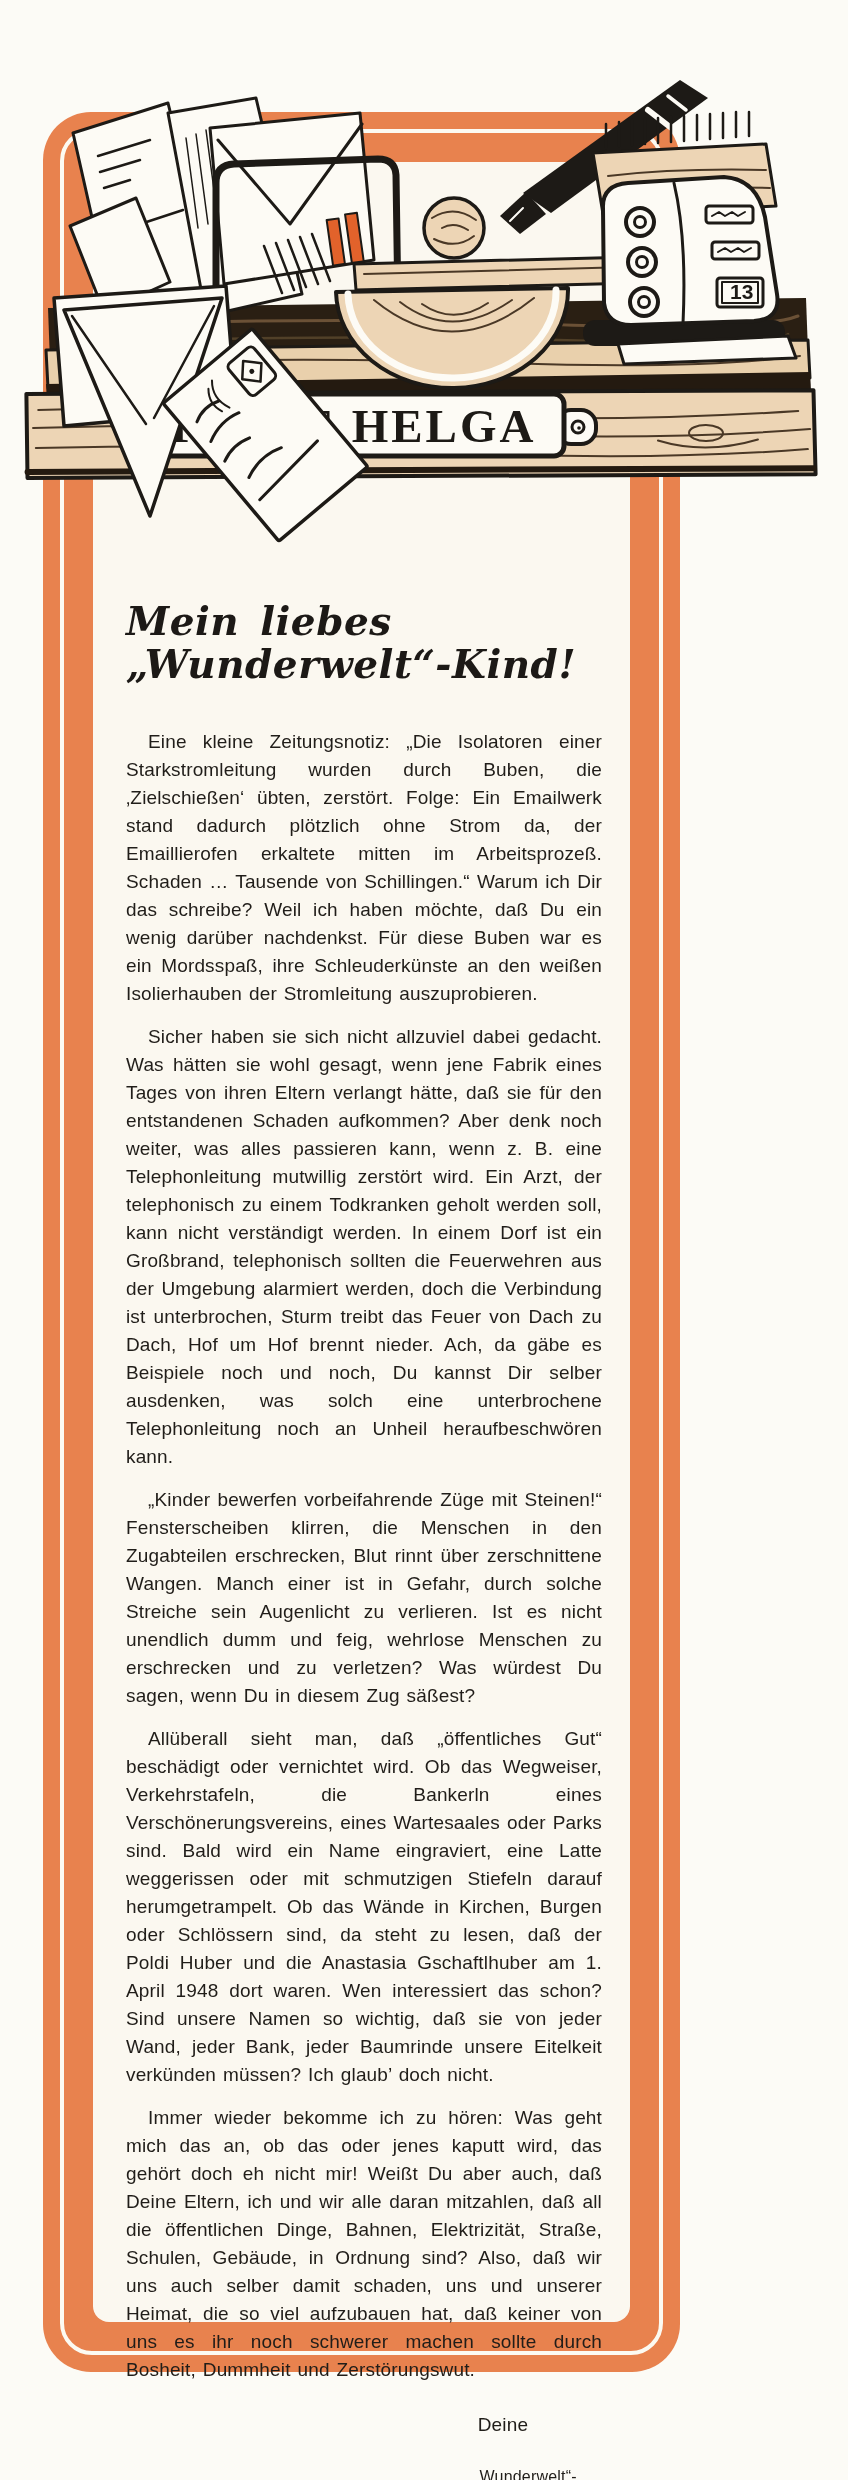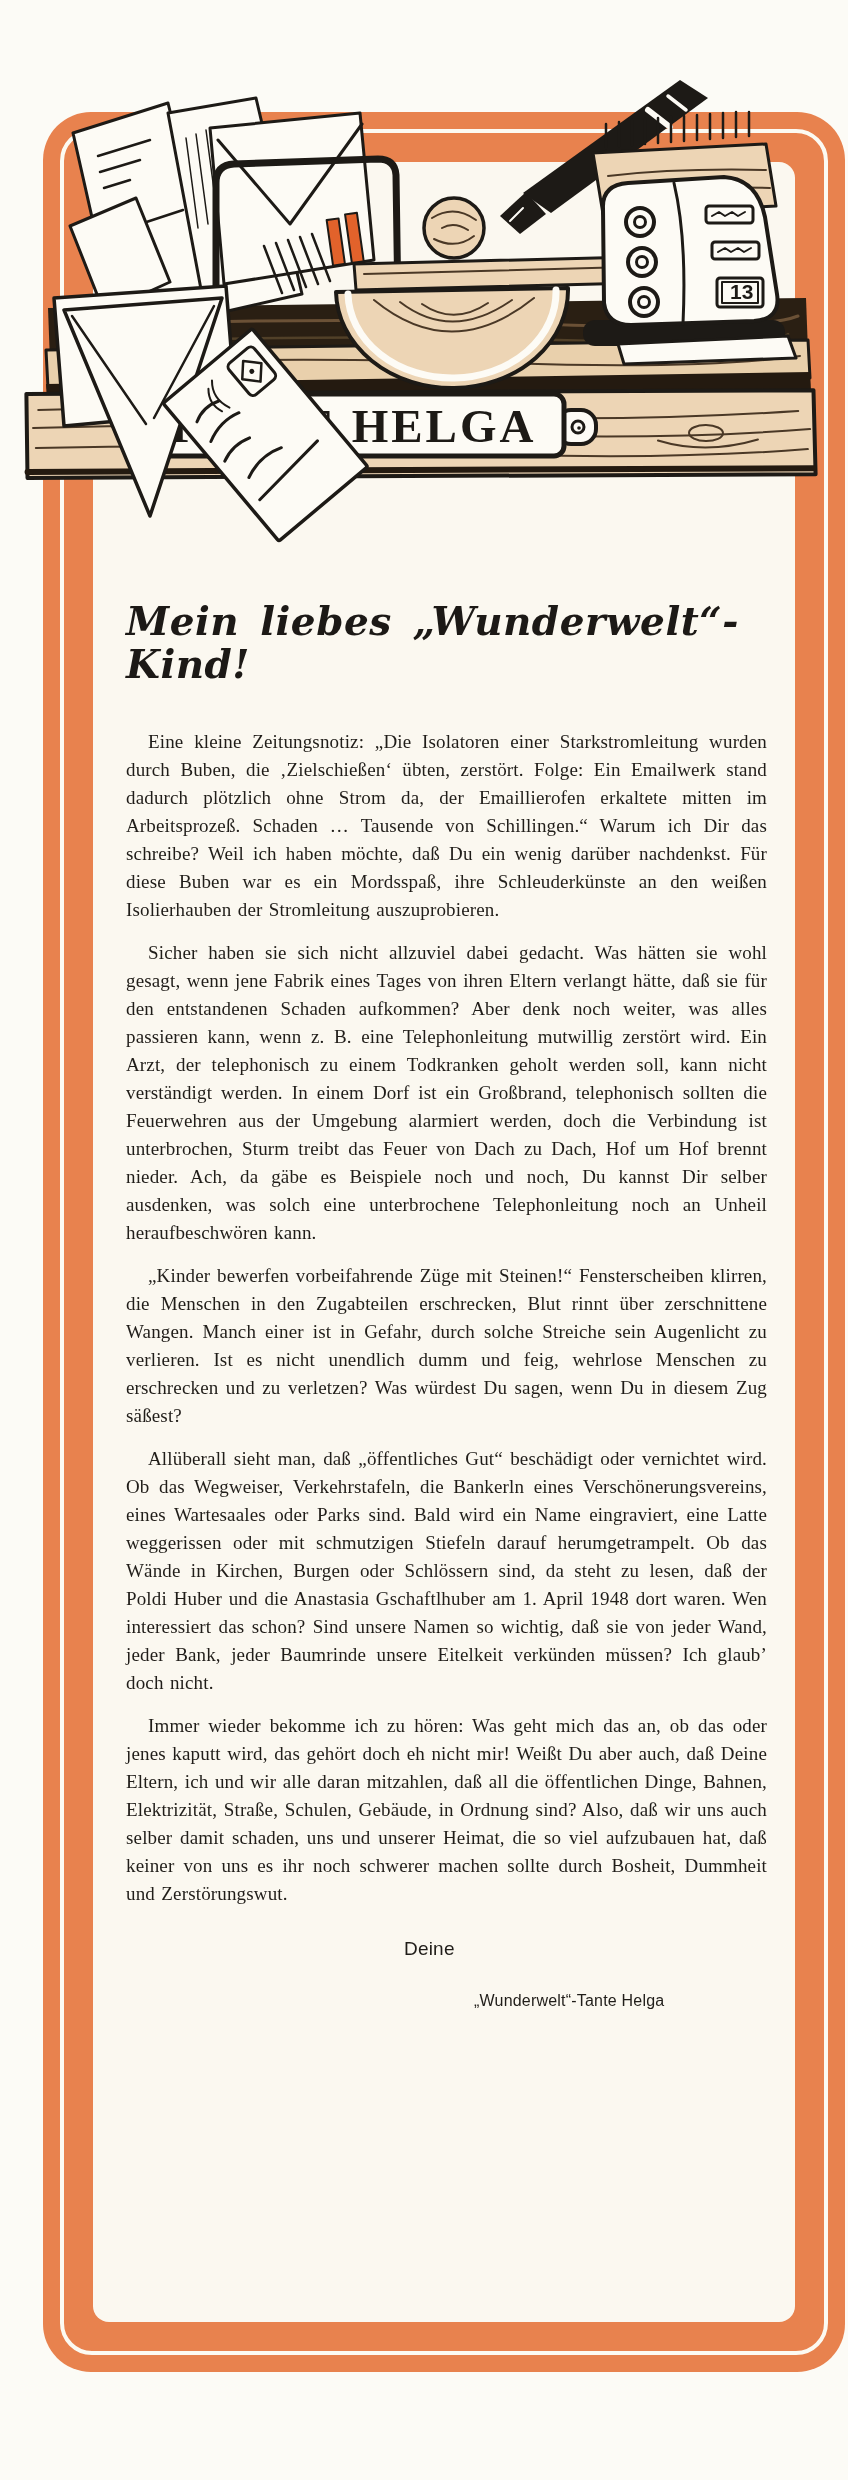--- a/index.html
+++ b/index.html
@@ -3,21 +3,21 @@
 <meta charset="utf-8">
 <style>
   html,body{margin:0;padding:0;}
   body{
     width:848px;height:2480px;position:relative;overflow:hidden;
     background:#FCFBF6;
     font-family:"Liberation Sans",sans-serif;
   }
   
   .frame{
-    position:absolute;left:43px;top:112px;width:802px;height:2260px;
+    position:absolute;left:43px;top:112px;width:637px;height:2260px;
     background:#E8824E;border-radius:48px;box-sizing:border-box;
   }
   .frame-line{
     position:absolute;inset:17px;border:4px solid #FCFAF2;border-radius:32px;
   }
   .content{
     position:absolute;inset:29px;background:#FBF8F0;border-radius:16px;
   }
   
   .letter{
@@ -32,25 +32,24 @@
     font-size:39px;line-height:1.1;letter-spacing:.5px;word-spacing:7px;
     color:#1c1916;
   }
   .letter p{
     margin:0 0 15px 0;
     font-size:19px;line-height:28px;
     text-align:justify;
     text-indent:22px;
     letter-spacing:.15px;word-spacing:1.5px;
     hyphens:auto;
-    font-family:Liberation Serif, serif;
   }
   .closing{
     margin:30px 0 0 278px;
-    font-size:19px;letter-spacing:.2px;
+    font-size:19px;letter-spacing:.2px;text-align:center;
   }
   .signature{
     margin:32px 0 0 348px;
     font-size:16px;letter-spacing:.2px;
   }
   
   .masthead{
     position:absolute;left:18px;top:58px;width:812px;height:530px;
     pointer-events:none;
   }

